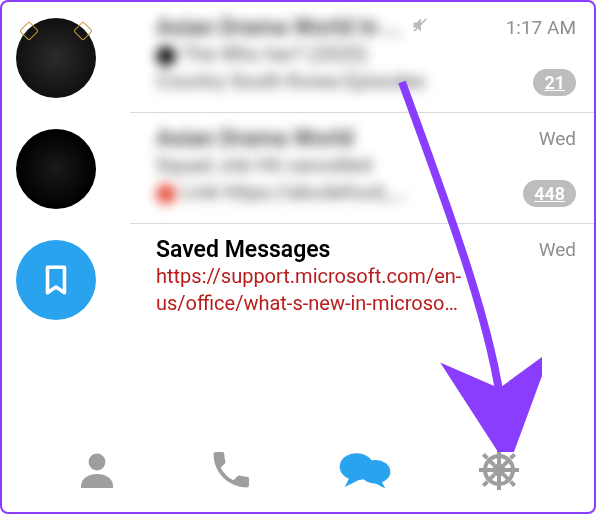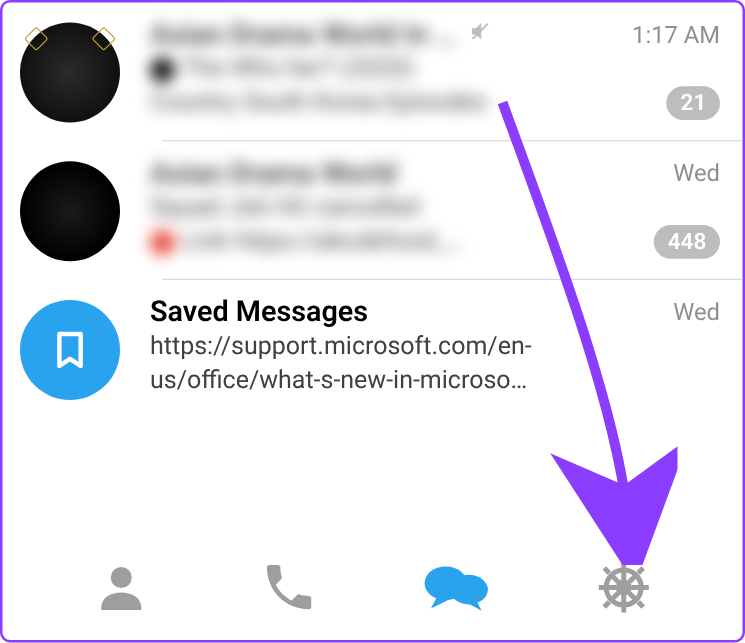--- a/index.html
+++ b/index.html
@@ -7,29 +7,29 @@
   .list{padding:0;}
   .row{display:flex;align-items:flex-start;padding:12px 16px 14px 14px;position:relative;}
   .sep{height:1px;background:#d9d9d9;margin-left:128px;}
   .avatar{width:80px;height:80px;border-radius:50%;flex:0 0 80px;margin-right:24px;margin-top:4px;}
   .av-1{background:radial-gradient(circle at 50% 50%, #2b2b2b 0%, #111 68%, #0c0c0c 100%);position:relative;}
   .av-1::before,.av-1::after{content:"";position:absolute;width:12px;height:12px;border:1px solid #c49a3a;border-radius:2px;transform:rotate(45deg);}
   .av-1::before{top:6px;left:6px;}
   .av-1::after{top:6px;right:6px;}
   .av-2{background:radial-gradient(circle at 50% 50%, #1a1a1a 0%, #000 70%);}
   .av-3{background:#2aa3ef;display:flex;align-items:center;justify-content:center;}
-  .content{flex:1;min-width:0;position:relative;}
+  .content{flex:1;min-width:0;position:relative;margin-left:36px;}
   .line{display:flex;align-items:center;gap:10px;}
   .title{font-size:23px;font-weight:600;color:#000;white-space:nowrap;overflow:hidden;text-overflow:ellipsis;max-width:300px;}
   .title.bl,.preview.bl{filter:blur(6px);color:#444;}
-  .preview{font-size:20px;color:#404040;line-height:1.35;max-width:330px;}
+  .preview{font-size:20px;color:#b91c1c;line-height:1.35;max-width:330px;}
   .preview.two{display:-webkit-box;-webkit-line-clamp:2;-webkit-box-orient:vertical;overflow:hidden;}
   .meta{position:absolute;right:18px;top:14px;text-align:right;}
   .time{font-size:19px;color:#8e8e93;display:block;text-align:right;}
-  .badge{display:inline-block;margin-top:30px;background:#bdbdbf;color:#fff;font-size:18px;font-weight:600;border-radius:16px;padding:3px 11px;min-width:34px;text-align:center;}
+  .badge{display:inline-block;margin-top:30px;background:#bdbdbf;color:#fff;font-size:18px;font-weight:600;border-radius:16px;padding:3px 11px;min-width:34px;text-align:center;text-decoration:underline;}
   .mute{display:inline-block;color:#bdbdbf;font-size:20px;transform:rotate(0deg);}
   .thumb{display:inline-block;width:20px;height:20px;border-radius:50%;vertical-align:middle;margin-right:6px;}
   .thumb.dark{background:#111;}
   .thumb.red{background:#e74c3c;}
   .tabbar{position:absolute;left:0;right:0;bottom:0;height:84px;border-top:0 solid #e5e5e5;display:flex;align-items:center;justify-content:space-around;padding:0 28px;}
   .tab{width:54px;height:54px;display:flex;align-items:center;justify-content:center;color:#9e9e9e;}
   .tab.active{color:#2aa3ef;}
   .bookmark-svg{width:34px;height:34px;}
   
   .arrow{position:absolute;pointer-events:none;}

